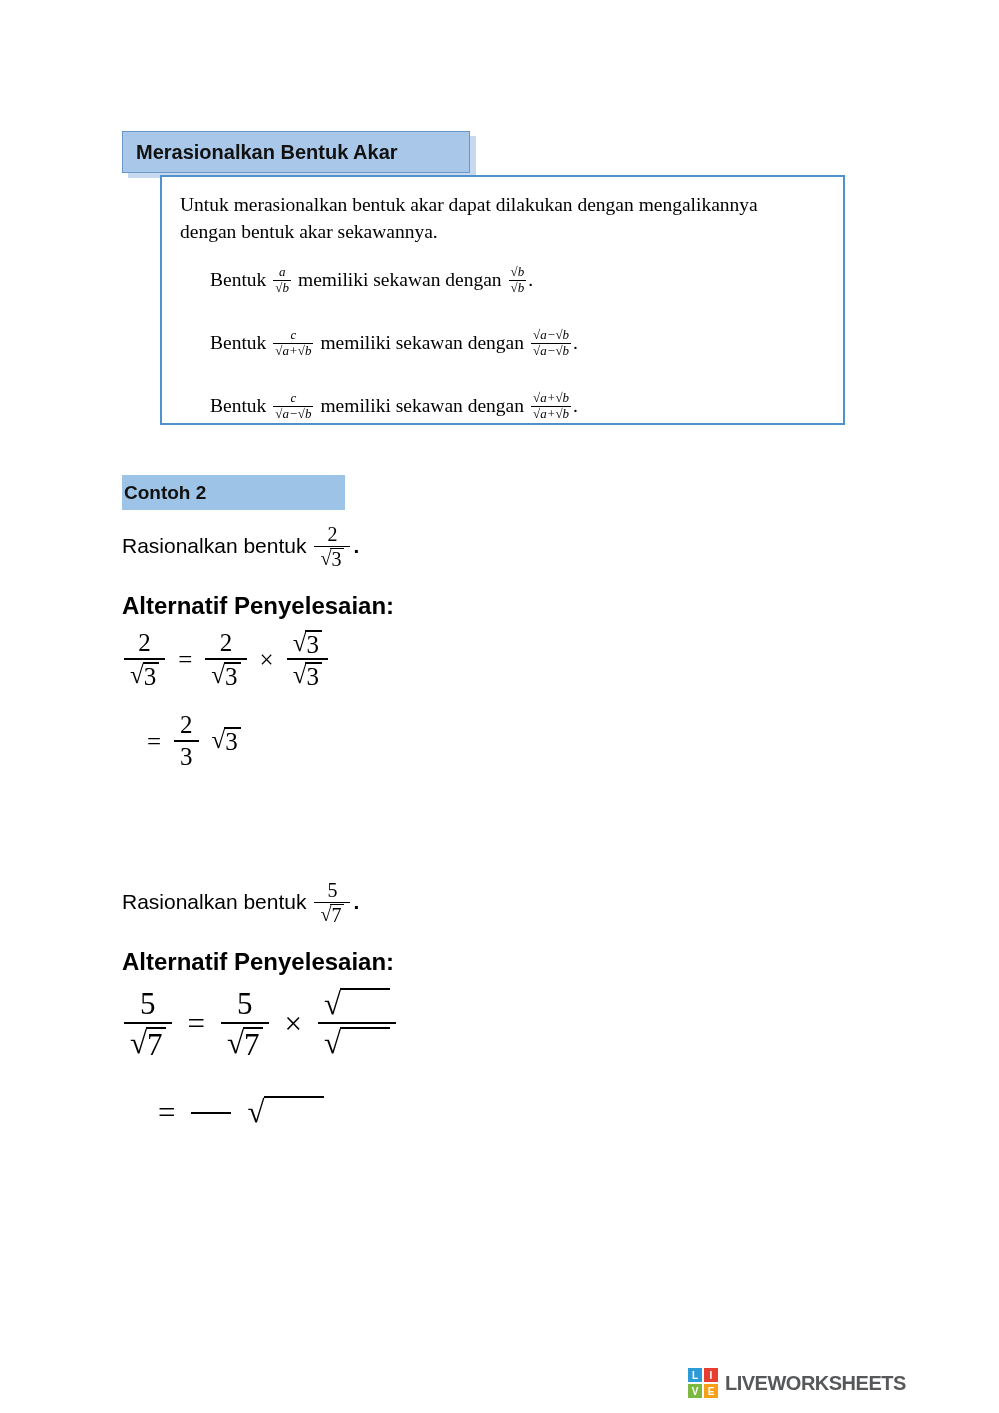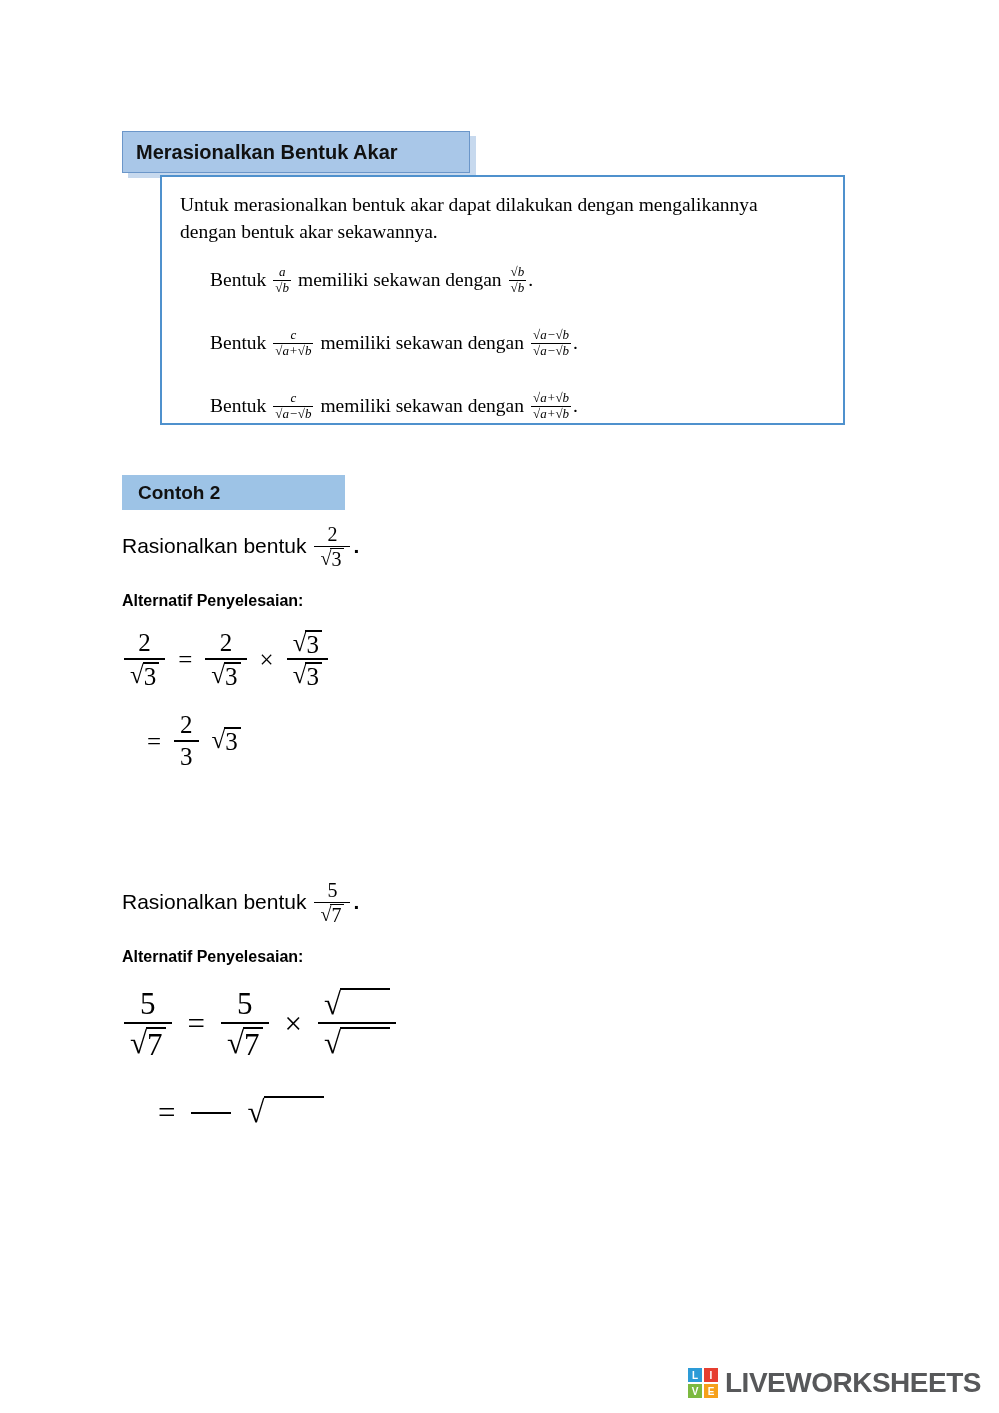--- a/index.html
+++ b/index.html
@@ -32,36 +32,36 @@
   .sfrac {
     display:inline-flex; flex-direction:column; align-items:center;
     font-size:13px; line-height:1.15; font-style:italic; text-align:center;
   }
   .sfrac .num { padding:0 2px; }
   .sfrac .den { border-top:1px solid #000; padding:0 2px; }
 
   
   .label-box {
     position:absolute; left:122px; width:223px; height:35px;
-    box-sizing:border-box; display:flex; align-items:center; padding-left:16px;
+    box-sizing:border-box; display:flex; align-items:center; padding-left:2px;
     font-size:19px; font-weight:bold; color:#111;
   }
   .label-contoh { top:475px; }
   .label-latihan { top:831px; }
 
   
   .prompt-row {
     position:absolute; left:122px; height:58px;
     display:flex; align-items:center; gap:8px; font-size:21px;
   }
   .prompt-contoh { top:517px; }
   .prompt-latihan { top:873px; }
   .prompt-row .end { font-weight:bold; margin-left:-5px; }
 
-  .alt-label { position:absolute; left:122px; font-size:16px; font-weight:bold; }
+  .alt-label { position:absolute; left:122px; font-size:24px; font-weight:bold; }
   .alt-contoh { top:592px; }
   .alt-latihan { top:948px; }
 
   
   .math { font-family:"Liberation Serif", serif; }
   .eq { position:absolute; display:flex; align-items:center; }
   .eq-contoh-1 { left:124px; top:628px; font-size:25px; gap:13px; }
   .eq-contoh-2 { left:147px; top:710px; font-size:25px; gap:13px; }
   .eq-latihan-1 { left:124px; top:985px; font-size:31px; gap:16px; }
   .eq-latihan-2 { left:158px; top:1095px; font-size:31px; gap:16px; }
@@ -90,21 +90,21 @@
     display:flex; align-items:center; gap:7px;
   }
   .logo-grid {
     width:30px; height:30px; display:grid;
     grid-template-columns:1fr 1fr; grid-template-rows:1fr 1fr; gap:2px;
   }
   .logo-cell {
     display:flex; align-items:center; justify-content:center;
     color:#fff; font-size:10px; font-weight:bold;
   }
-  .brand { font-size:28px; font-weight:bold; color:#57585a; letter-spacing:-0.5px; }
+  .brand { font-size:20px; font-weight:bold; color:#57585a; letter-spacing:-0.5px; }
 </style>
 </head>
 <body>
 
 <div class="page">
 
   <div class="title-box" style="background-color: rgb(169, 199, 232);">
     <span class="title-text">Merasionalkan Bentuk Akar</span>
   </div>
 

